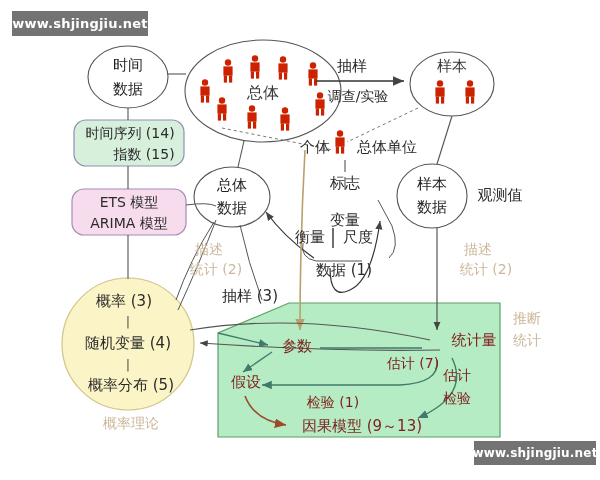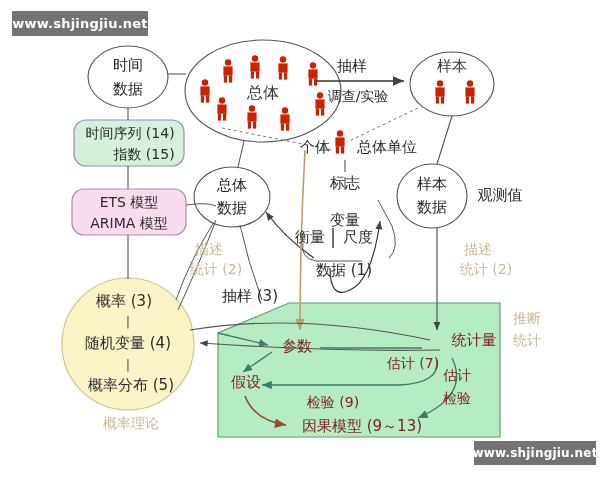--- a/index.html
+++ b/index.html
@@ -208,21 +208,21 @@
   <div class="lbl ctr faint" style="left:487px;top:96px;font-size:14px;opacity:0;">统计 (2)</div>
 
   <div class="lbl ctr" style="left:500px;top:196px;font-size:15px;">观测值</div>
 
   <div class="lbl ctr" style="left:250px;top:297px;font-size:15px;">抽样 (3)</div>
 
   <div class="lbl ctr green-txt" style="left:297px;top:347px;font-size:15px;">参数</div>
   <div class="lbl ctr green-txt" style="left:450px;top:341px;font-size:15px;margin-left:24px;">统计量</div>
   <div class="lbl ctr green-txt" style="left:370px;top:363px;font-size:14px;margin-left:43px;">估计 (7)</div>
   <div class="lbl ctr green-txt" style="left:246px;top:383px;font-size:15px;">假设</div>
-  <div class="lbl ctr green-txt" style="left:333px;top:402px;font-size:14px;">检验 (9)</div>
+  <div class="lbl ctr green-txt" style="left:333px;top:402px;font-size:14px;">检验 (1)</div>
   <div class="lbl ctr green-txt" style="left:362px;top:427px;font-size:15px;text-align:center;">因果模型 (9～13)</div>
   <div class="lbl ctr green-txt" style="left:457px;top:375px;font-size:14px;">估计</div>
   <div class="lbl ctr green-txt" style="left:457px;top:398px;font-size:14px;">检验</div>
 
   <div class="lbl ctr faint" style="left:527px;top:318px;font-size:14px;">推断</div>
   <div class="lbl ctr faint" style="left:527px;top:340px;font-size:14px;">统计</div>
 
   <div class="wm" id="wm-top">www.shjingjiu.net</div>
   <div class="wm" id="wm-bottom">www.shjingjiu.net</div>
 

